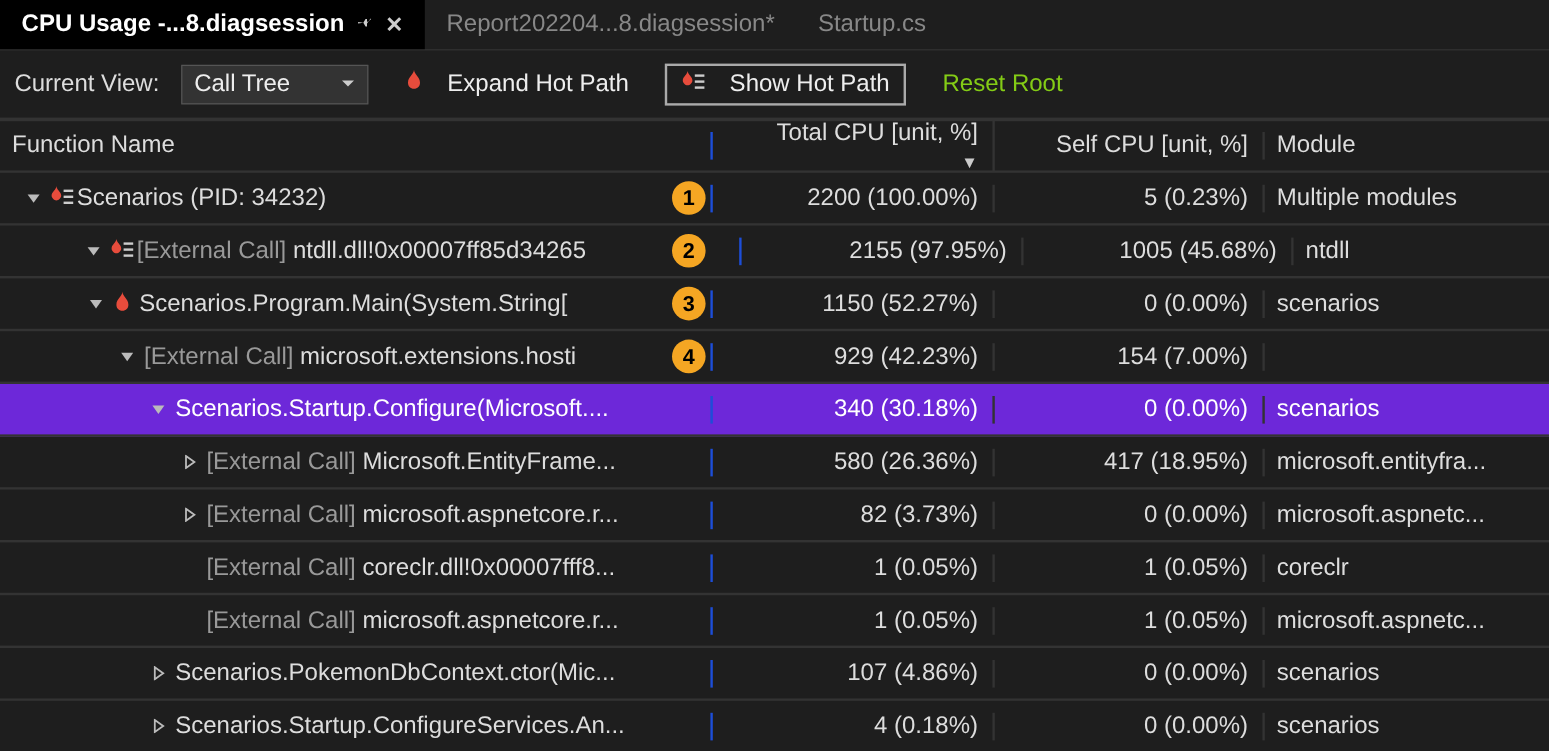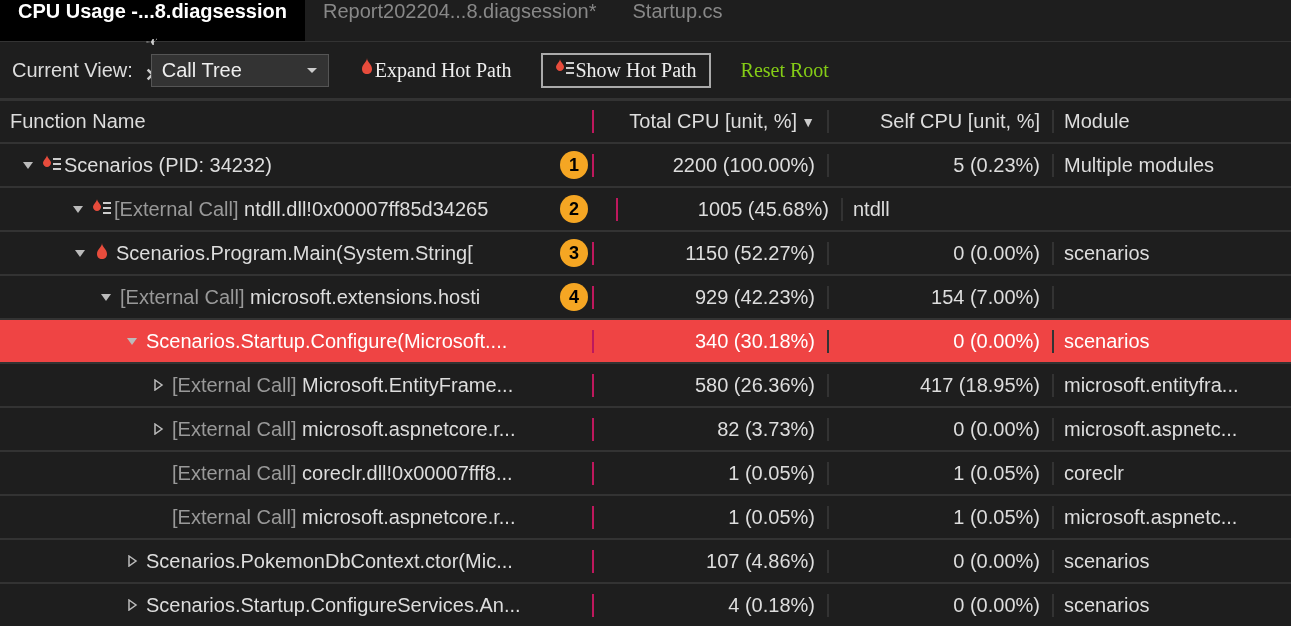--- a/index.html
+++ b/index.html
@@ -18,21 +18,20 @@
   background: #1e1e1e;
   border-bottom: 1px solid #333;
 }
 .tab {
   display: flex;
   align-items: center;
   padding: 0 18px;
   gap: 10px;
   color: #888;
   cursor: pointer;
-  flex-direction: column;
 }
 .tab.active {
   background: #000;
   color: #fff;
   font-weight: 600;
 }
 .tab-close, .tab-pin {
   font-size: 18px;
   color: #ccc;
 }
@@ -45,58 +44,57 @@
   border-bottom: 2px solid #333;
 }
 .toolbar-label { color: #ddd; }
 .dropdown {
   display: flex;
   align-items: center;
   justify-content: space-between;
   background: #333;
   border: 1px solid #555;
   padding: 4px 10px;
-  width: 178px;
+  width: 156px;
   color: #eee;
   cursor: pointer;
 }
 .btn {
   display: flex;
   align-items: center;
-  gap: 0;
+  gap: 20px;
   padding: 4px 12px;
   color: #eee;
   cursor: pointer;
-  font-family: Liberation Serif, serif;
 }
 .btn.boxed { border: 2px solid #aaa; }
 .btn.disabled { color: #84cc16; }
 .flame { font-size: 18px; }
 .flame.red { color: #e74c3c; }
 .flame.red-line { color: #e74c3c; }
 .header-row, .row {
   display: flex;
   align-items: center;
   height: 44px;
   border-bottom: 2px solid #333;
 }
 .header-row {
   font-weight: 400;
   color: #ddd;
   border-top: 1px solid #333;
 }
-.col-fn { flex: 0 0 594px; display: flex; align-items: center; overflow: hidden; white-space: nowrap; padding-right: 6px; border-right: 2px solid #be185d; }
+.col-fn { flex: 0 0 594px; display: flex; align-items: center; overflow: hidden; white-space: nowrap; padding-right: 6px; border-right: 2px solid #1d4ed8; }
 .col-total { flex: 0 0 235px; text-align: right; padding-right: 12px; border-right: 2px solid #333; }
 .col-self { flex: 0 0 225px; text-align: right; padding-right: 12px; border-right: 2px solid #333; }
 .col-module { flex: 1; padding-left: 10px; overflow: hidden; white-space: nowrap; text-overflow: ellipsis; }
 .header-row .col-fn { padding-left: 10px; }
-.header-row .col-total, .header-row .col-self { display: flex; justify-content: flex-end; align-items: center; gap: 4px; }
+.header-row .col-total, .header-row .col-self { display: flex; justify-content: flex-end; align-items: flex-end; gap: 4px; flex-direction: column; }
 .sort-arrow { font-size: 14px; color: #ccc; }
 .row { color: #ddd; position: relative; }
-.row.selected { background: #ef4444; color: #fff; }
+.row.selected { background: #6d28d9; color: #fff; }
 .expander {
   width: 16px;
   display: inline-flex;
   justify-content: center;
   font-size: 14px;
   margin-right: 6px;
   color: #bbb;
 }
 .fn-text { overflow: hidden; text-overflow: ellipsis; white-space: nowrap; }
 .ext-prefix { color: #999; }
@@ -216,20 +214,21 @@
         </span>
         <span class="flame-icon"><svg width="20" height="18" viewBox="0 0 20 18">
             <path fill="#e74c3c" d="M5 0c0 3-4 5-4 8 0 2 2 4 4 4s4-2 4-4c0-3-4-5-4-8z"></path>
             <rect x="11" y="3" width="8" height="2" fill="#ccc"></rect>
             <rect x="11" y="8" width="8" height="2" fill="#ccc"></rect>
             <rect x="11" y="13" width="8" height="2" fill="#ccc"></rect>
           </svg></span>
         <span class="fn-text"><span class="ext-prefix">[External Call] </span>ntdll.dll!0x00007ff85d34265</span>
       </div>
       <div class="badge">2</div>
+      <div class="col-total">2155 (97.95%)</div>
       <div class="col-self">1005 (45.68%)</div>
       <div class="col-module">ntdll</div>
     </div>
     <div class="row">
       <div class="col-fn" style="padding-left: 72px;">
         <span class="expander">
           <svg class="tri" viewBox="0 0 12 12">
             <path fill="#bbb" d="M1 3 L11 3 L6 10 Z"></path>
           </svg>
         </span>

